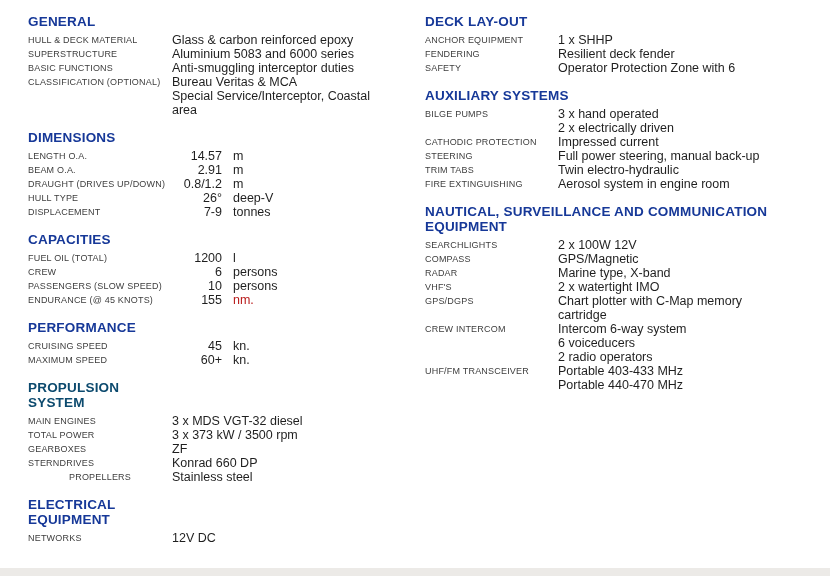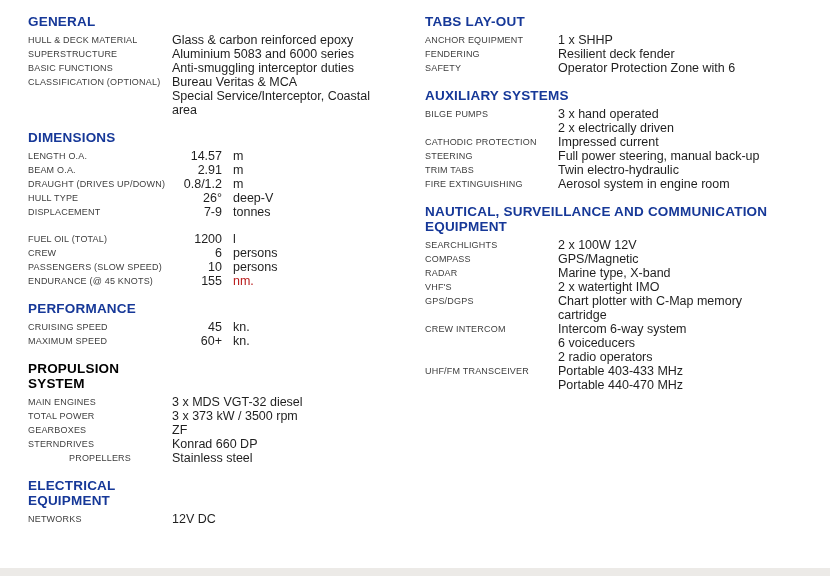--- a/index.html
+++ b/index.html
@@ -115,20 +115,23 @@
           <div class="num" style="color: rgb(31, 31, 31);">26°</div>
           <div class="unit" style="color: rgb(31, 31, 31);">deep-V</div>
         </div>
         <div class="row">
           <div class="label" style="color: rgb(61, 61, 61);">DISPLACEMENT</div>
           <div class="num" style="color: rgb(31, 31, 31);">7-9</div>
           <div class="unit" style="color: rgb(31, 31, 31);">tonnes</div>
         </div>
       </section>
       <section class="section">
+        <h2 class="section-title" style="color: rgb(22, 56, 152);">
+          <div class="title-line">CAPACITIES</div>
+        </h2>
         <div class="row">
           <div class="label" style="color: rgb(61, 61, 61);">FUEL OIL (TOTAL)</div>
           <div class="num" style="color: rgb(31, 31, 31);">1200</div>
           <div class="unit" style="color: rgb(31, 31, 31);">l</div>
         </div>
         <div class="row">
           <div class="label" style="color: rgb(61, 61, 61);">CREW</div>
           <div class="num" style="color: rgb(31, 31, 31);">6</div>
           <div class="unit" style="color: rgb(31, 31, 31);">persons</div>
         </div>
@@ -152,21 +155,21 @@
           <div class="num" style="color: rgb(31, 31, 31);">45</div>
           <div class="unit" style="color: rgb(31, 31, 31);">kn.</div>
         </div>
         <div class="row">
           <div class="label" style="color: rgb(61, 61, 61);">MAXIMUM SPEED</div>
           <div class="num" style="color: rgb(31, 31, 31);">60+</div>
           <div class="unit" style="color: rgb(31, 31, 31);">kn.</div>
         </div>
       </section>
       <section class="section">
-        <h2 class="section-title" style="color: #000000;">
+        <h2 class="section-title" style="color: #0c4a6e;">
           <div class="title-line">PROPULSION</div>
           <div class="title-line">SYSTEM</div>
         </h2>
         <div class="row">
           <div class="label" style="color: rgb(61, 61, 61);">MAIN ENGINES</div>
           <div class="value" style="color: rgb(31, 31, 31);">
             <div class="vline">3 x MDS VGT-32 diesel</div>
           </div>
         </div>
         <div class="row">
@@ -203,21 +206,21 @@
           <div class="label" style="color: rgb(61, 61, 61);">NETWORKS</div>
           <div class="value" style="color: rgb(31, 31, 31);">
             <div class="vline">12V DC</div>
           </div>
         </div>
       </section>
     </div>
   <div class="col col-right">
       <section class="section">
         <h2 class="section-title" style="color: rgb(22, 56, 152);">
-          <div class="title-line">TABS LAY-OUT</div>
+          <div class="title-line">DECK LAY-OUT</div>
         </h2>
         <div class="row">
           <div class="label" style="color: rgb(61, 61, 61);">ANCHOR EQUIPMENT</div>
           <div class="value" style="color: rgb(31, 31, 31);">
             <div class="vline">1 x SHHP</div>
           </div>
         </div>
         <div class="row">
           <div class="label" style="color: rgb(61, 61, 61);">FENDERING</div>
           <div class="value" style="color: rgb(31, 31, 31);">

